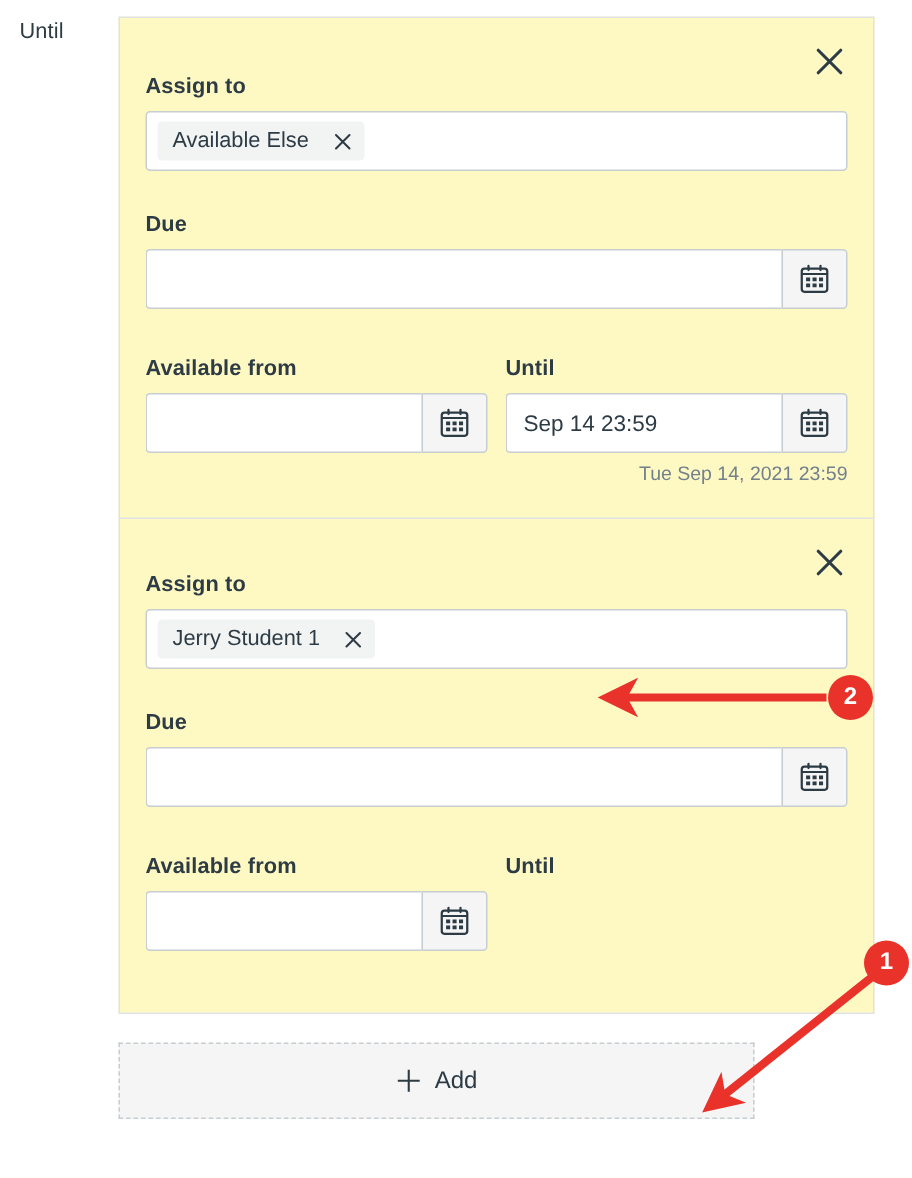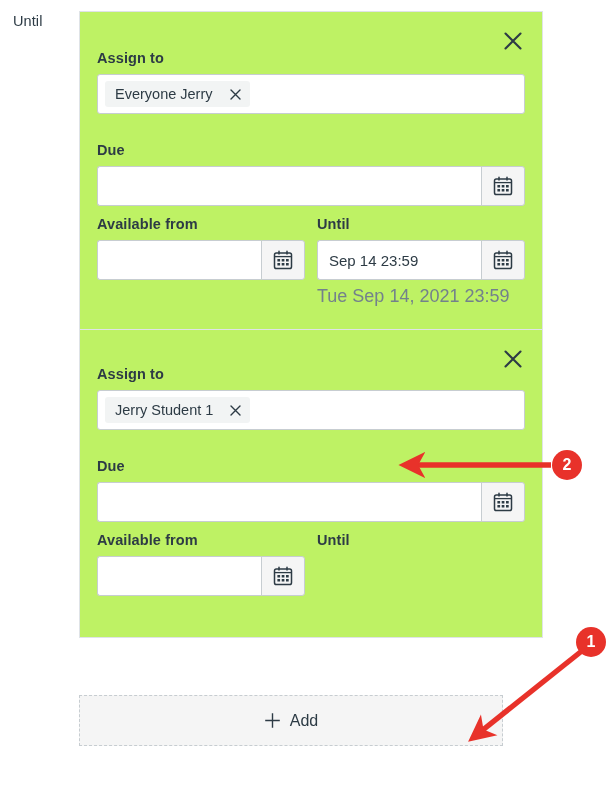--- a/index.html
+++ b/index.html
@@ -24,24 +24,24 @@
     font-size: 14.5px;
     color: #2d3b45;
     letter-spacing: .1px;
   }
 
   
   .assign-container {
     position: absolute;
     left: 79px;
     top: 11px;
-    width: 464px;
+    width: 504px;
     box-sizing: border-box;
     border: 1px solid #dfe3e7;
-    background: #bef264;
+    background: #fef9c3;
   }
 
   .assign-card {
     position: relative;
     padding: 14px 17px 22px 17px;
     box-sizing: border-box;
   }
   .assign-card + .assign-card {
     border-top: 1px solid #dfe3e7;
   }
@@ -134,32 +134,32 @@
     background: #f5f5f5;
     display: flex;
     align-items: center;
     justify-content: center;
     cursor: pointer;
     box-sizing: border-box;
   }
   .cal-btn svg { display: block; }
 
   .helper-text {
-    font-size: 18px;
+    font-size: 13px;
     color: #73818c;
     margin-top: 6px;
-    text-align: left;
+    text-align: right;
   }
   .helper-spacer { height: 19px; }
 
   
   .two-col {
     display: flex;
     gap: 12px;
-    margin-top: 10px;
+    margin-top: 32px;
   }
   .two-col > .col { flex: 1 1 0; min-width: 0; }
 
   
   .add-row {
     position: absolute;
     left: 79px;
     top: 695px;
     width: 424px;
     height: 51px;
@@ -215,21 +215,21 @@
 
     <div class="close-btn">
       <svg width="26" height="26" viewBox="0 0 26 26" aria-hidden="true">
         <path d="M5.5 5.5 L20.5 20.5 M20.5 5.5 L5.5 20.5" stroke="#2d3b45" stroke-width="2.1" stroke-linecap="round" fill="none"></path>
       </svg>
     </div>
 
     <div class="field-label assign-to-label">Assign to</div>
     <div class="token-input">
       <span class="pill">
-        <span>Everyone Jerry</span>
+        <span>Available Else</span>
         <span class="pill-x">
           <svg width="17" height="17" viewBox="0 0 17 17" aria-hidden="true">
             <path d="M4 4 L13 13 M13 4 L4 13" stroke="#2d3b45" stroke-width="1.4" stroke-linecap="round" fill="none"></path>
           </svg>
         </span>
       </span>
     </div>
 
     <div class="field-group">
       <div class="field-label">Due</div>

